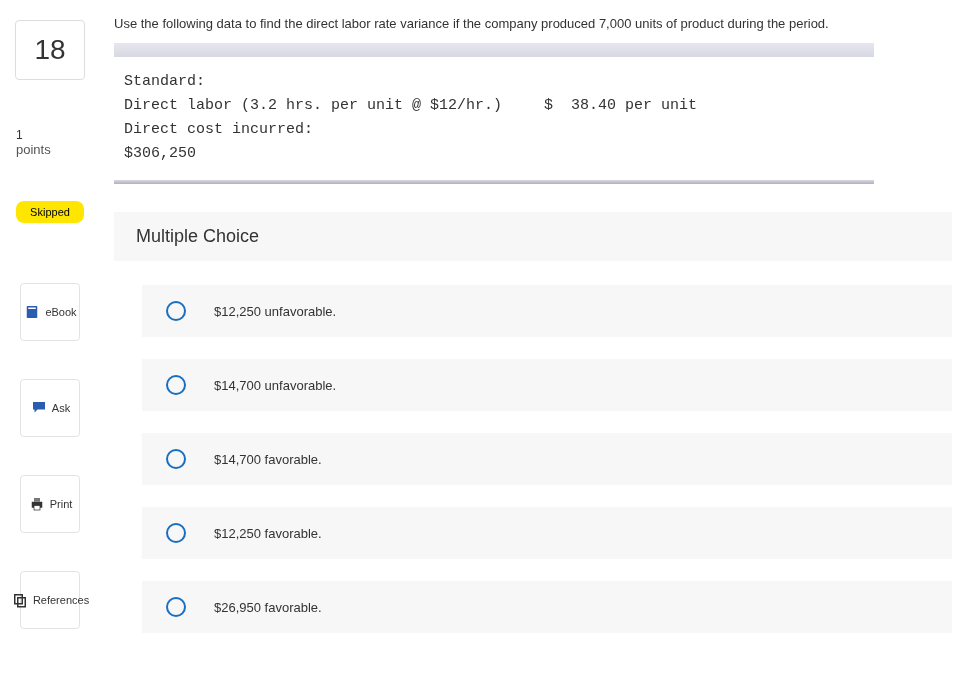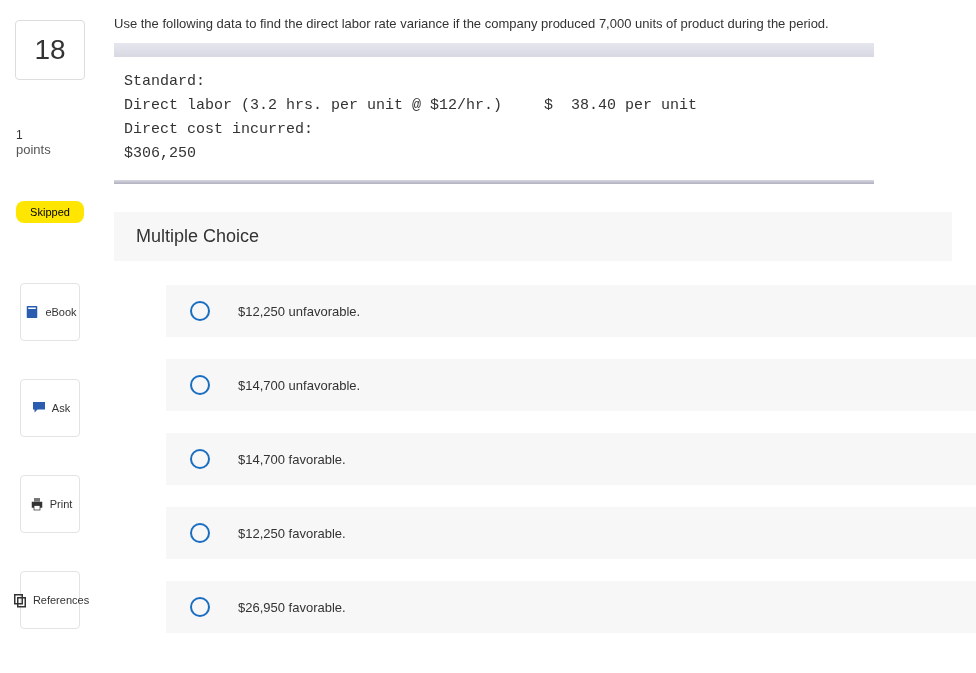--- a/index.html
+++ b/index.html
@@ -91,21 +91,21 @@
       width: 760px;
     }
     .mc-label {
       background: #f7f7f7;
       padding: 14px 22px;
       font-size: 18px;
       color: #333;
       width: 838px;
       margin-bottom: 24px;
     }
-    .options { display: flex; flex-direction: column; gap: 0; align-items: flex-end; }
+    .options { display: flex; flex-direction: column; gap: 0; }
     .option {
       background: #f7f7f7;
       width: 810px;
       margin-left: 28px;
       padding: 16px 24px;
       display: flex;
       align-items: center;
       gap: 28px;
       cursor: pointer;
       margin-bottom: 22px;

